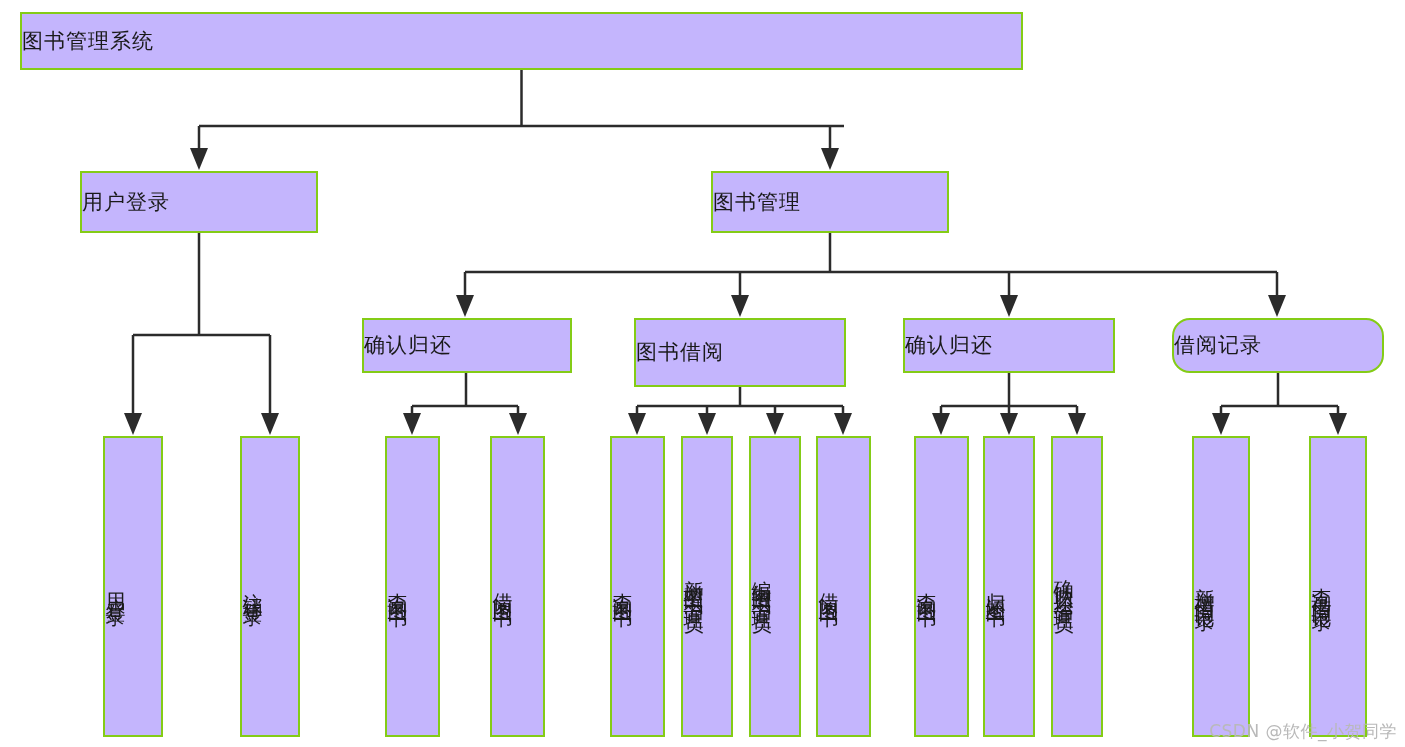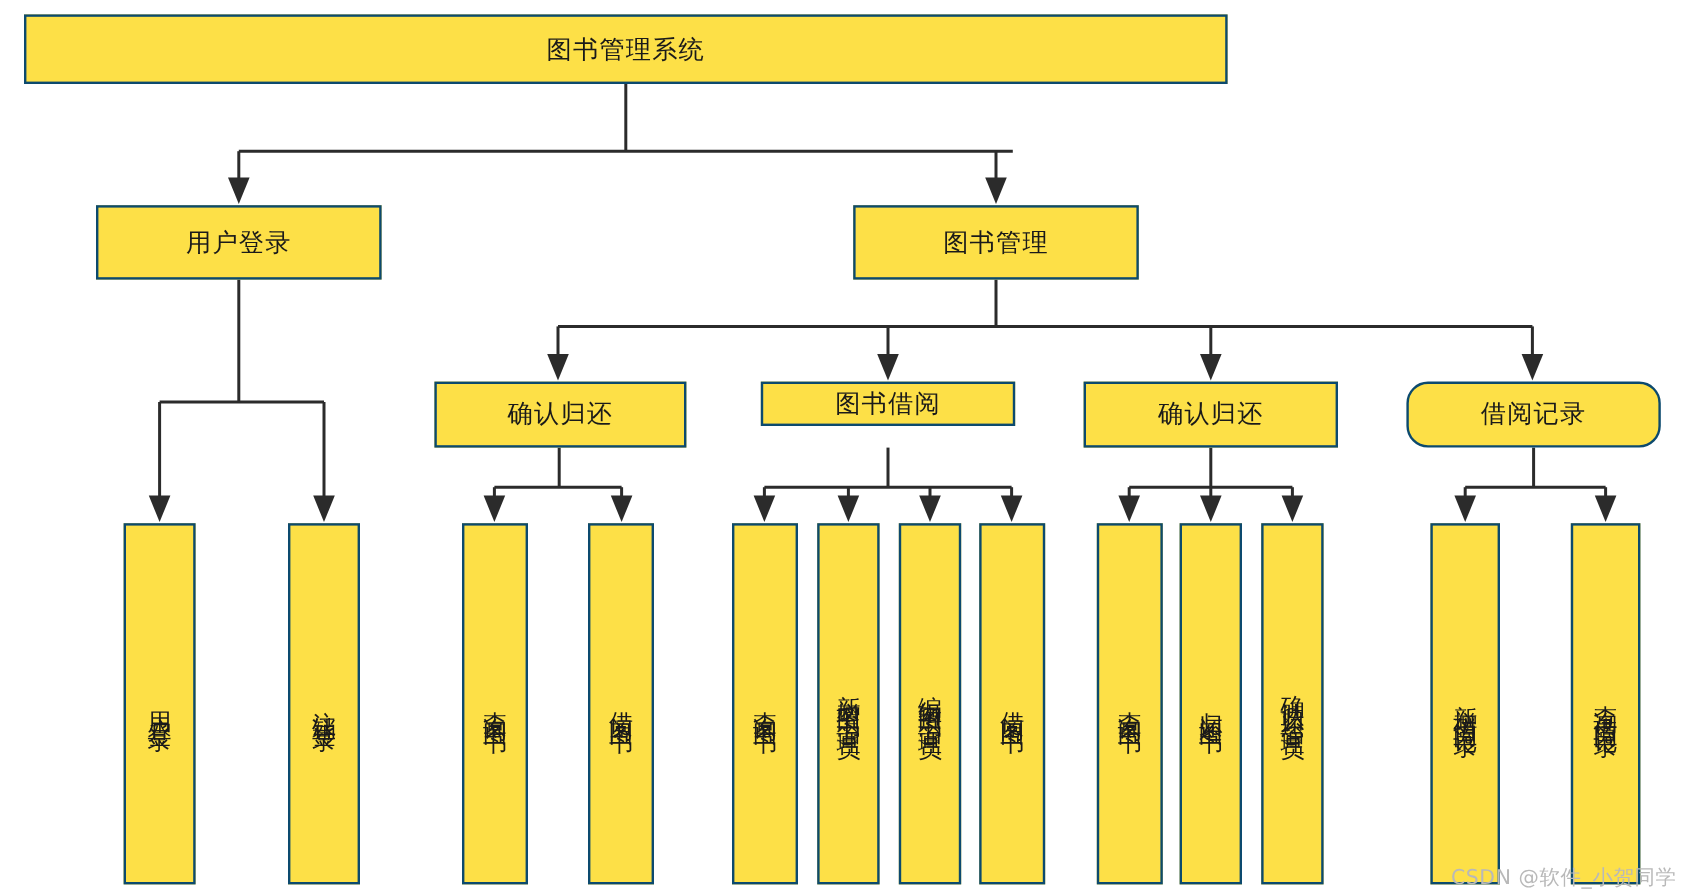--- a/index.html
+++ b/index.html
@@ -23,25 +23,25 @@
   svg#tree-svg {
     position: absolute;
     left: 0; top: 0;
     width: 1405px;
     height: 747px;
     display: block;
   }
   .node-box {
     position: absolute;
     box-sizing: border-box;
-    background: #fde047;
-    border: 2px solid #0c4a6e;
+    background: #c4b5fd;
+    border: 2px solid #84cc16;
     display: flex;
     align-items: center;
-    justify-content: center;
+    justify-content: flex-start;
     overflow: hidden;
   }
   .node-label-h {
     font-size: 21px;
     color: #1a1a1a;
     letter-spacing: 1px;
     line-height: 1.15;
     white-space: nowrap;
     text-align: center;
   }
@@ -136,21 +136,21 @@
       </div>
       <div class="node-box" style="left: 80px; top: 171px; width: 238px; height: 62px;">
         <span class="node-label-h">用户登录</span>
       </div>
       <div class="node-box" style="left: 711px; top: 171px; width: 238px; height: 62px;">
         <span class="node-label-h">图书管理</span>
       </div>
       <div class="node-box" style="left: 362px; top: 318px; width: 210px; height: 55px;">
         <span class="node-label-h">确认归还</span>
       </div>
-      <div class="node-box" style="left: 634px; top: 318px; width: 212px; height: 37px;">
+      <div class="node-box" style="left: 634px; top: 318px; width: 212px; height: 69px;">
         <span class="node-label-h">图书借阅</span>
       </div>
       <div class="node-box" style="left: 903px; top: 318px; width: 212px; height: 55px;">
         <span class="node-label-h">确认归还</span>
       </div>
       <div class="node-box" style="left: 1172px; top: 318px; width: 212px; height: 55px; border-radius: 18px;">
         <span class="node-label-h">借阅记录</span>
       </div>
       <div class="node-box" style="left: 103px; top: 436px; width: 60px; height: 301px;">
         <span class="node-label-v">用户登录</span>

